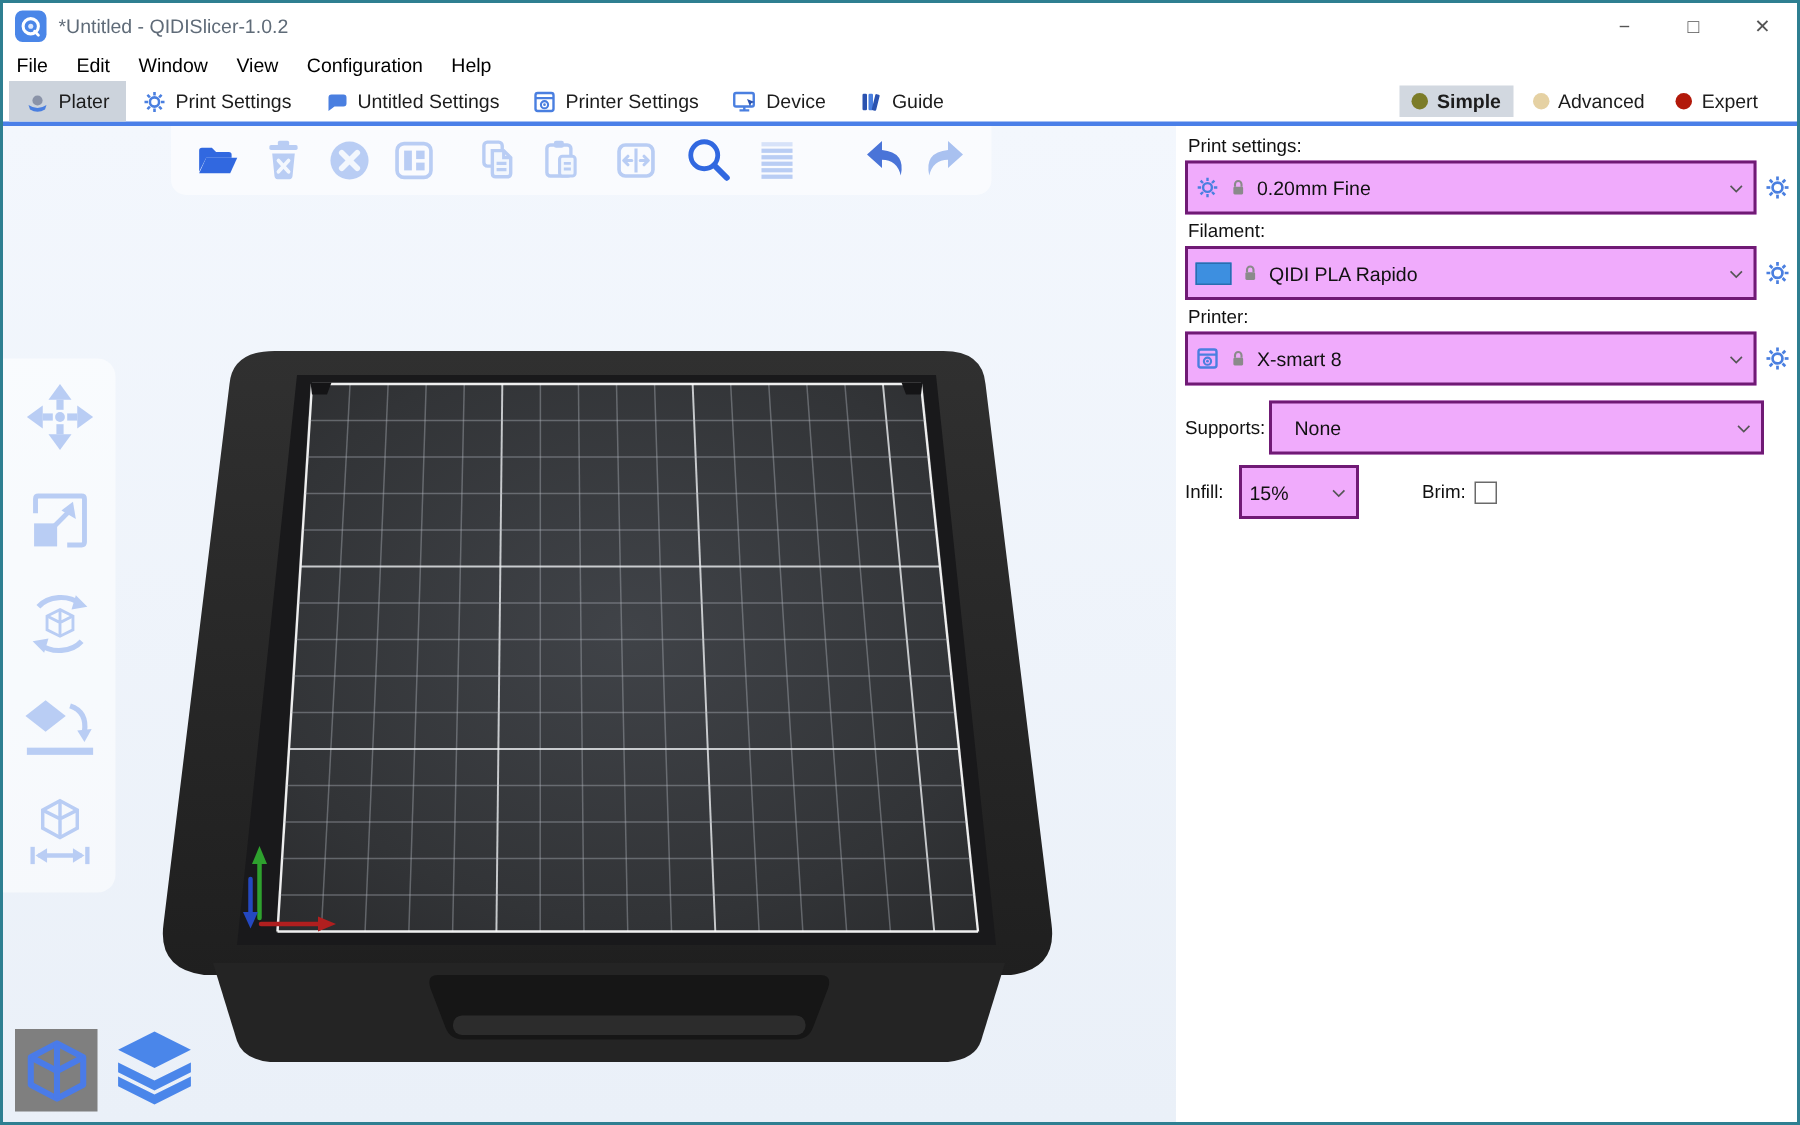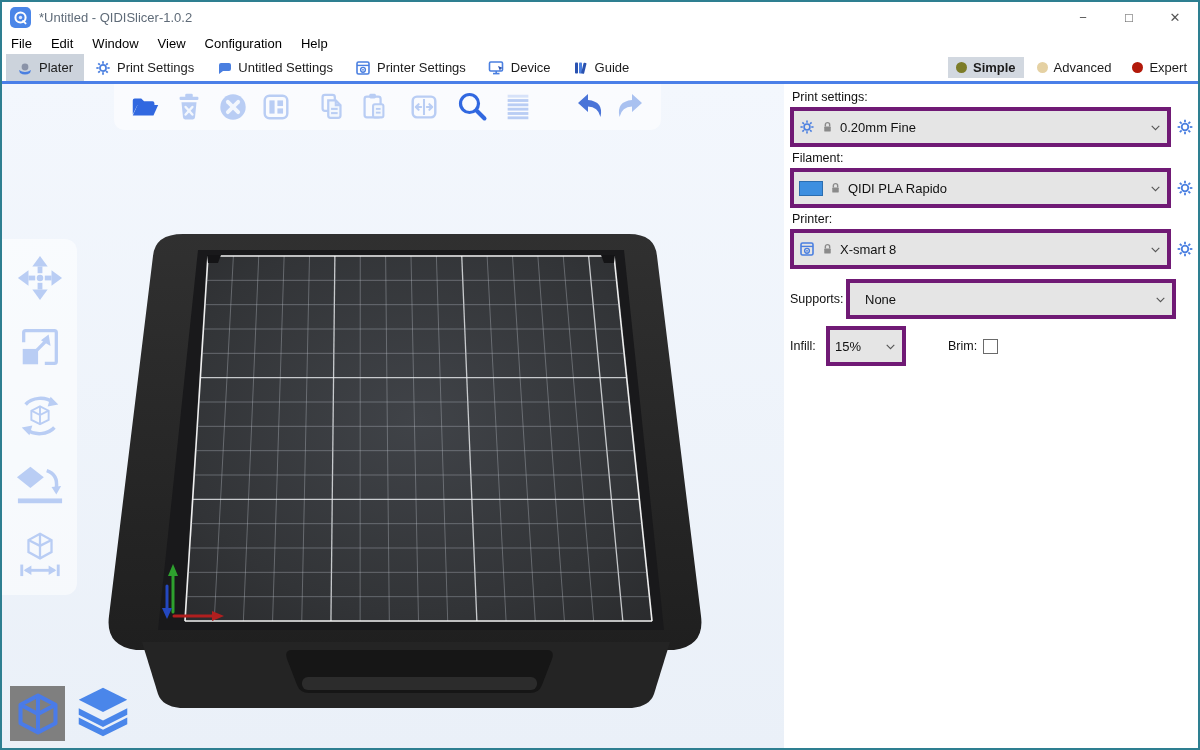--- a/index.html
+++ b/index.html
@@ -14,21 +14,21 @@
   .win-btn{width:46px;height:100%;display:flex;align-items:center;justify-content:center;font-size:13px;color:#555;}
 
   
   .menubar{height:22px;display:flex;align-items:center;padding-left:9px;gap:19px;font-size:13px;color:#000000;flex:0 0 auto;}
   .menu-item{cursor:default;}
 
   
   .tabbar{height:27px;display:flex;align-items:stretch;border-bottom:3px solid #4a7fe8;padding-left:4px;flex:0 0 auto;}
   .tab{display:flex;align-items:center;gap:6px;padding:0 11px;font-size:13px;color:#1c1c1c;white-space:nowrap;}
   .tab.selected{background:#ccd3dc;}
-  .modes{margin-left:auto;display:flex;align-items:center;gap:5px;padding-right:3px;}
+  .modes{margin-left:auto;display:flex;align-items:center;gap:5px;padding-right:18px;}
   .mode{display:flex;align-items:center;gap:6px;padding:3px 8px;font-size:13px;color:#1c1c1c;}
   .mode.selected{background:#d2d8e0;font-weight:bold;}
   .dot{width:11px;height:11px;border-radius:50%;}
 
   
   .main{flex:1;display:flex;min-height:0;}
   .viewport{width:782px;position:relative;background:linear-gradient(#f3f7fd,#eaf0f8);overflow:hidden;}
   .sidebar{flex:1;background:#fff;position:relative;}
   .sidebar-content{padding:3px 4px 0 6px;}
 
@@ -38,21 +38,21 @@
   .left-toolbar{position:absolute;left:0;top:155px;width:75px;background:rgba(255,255,255,.55);border-radius:0 12px 12px 0;padding:14px 0 16px;display:flex;flex-direction:column;align-items:center;gap:19px;}
   .gizmo{width:50px;height:50px;display:flex;align-items:center;justify-content:center;}
 
   .view-btns{position:absolute;left:8px;bottom:7px;display:flex;align-items:flex-end;gap:8px;}
   .btn3d{width:55px;height:55px;background:#7f7f7f;display:flex;align-items:center;justify-content:center;}
   .btnlayers{width:60px;height:58px;display:flex;align-items:center;justify-content:center;}
 
   
   .lbl{font-size:12.5px;color:#111;margin:3px 0 3px 2px;}
   .combo-row{display:flex;align-items:center;gap:4px;margin-bottom:4px;}
-  .combo{flex:1;height:23px;border:4px solid #701a75;background:#e5e5e5;display:flex;align-items:center;padding:16px 5px;gap:6px;font-size:13px;color:#111;box-sizing:border-box;}
+  .combo{flex:1;height:23px;border:2px solid #701a75;background:#f0abfc;display:flex;align-items:center;padding:16px 5px;gap:6px;font-size:13px;color:#111;box-sizing:border-box;}
   .combo .chev{margin-left:auto;flex:0 0 auto;}
   .gearbtn{width:19px;height:19px;display:flex;align-items:center;justify-content:center;}
   .swatch{width:24px;height:15px;border:1px solid #2a6db0;box-sizing:border-box;}
   .row{display:flex;align-items:center;margin-top:7px;font-size:12.5px;color:#111;}
   .supports-lbl{width:56px;}
   .infill-lbl{width:36px;}
   .combo.small{flex:0 0 80px;}
   .brim-lbl{margin-left:42px;margin-right:6px;}
   .checkbox{width:15px;height:15px;border:1px solid #6a6a6a;background:#fff;box-sizing:border-box;}
   .export-btn{position:absolute;left:0;right:0;bottom:3px;height:30px;background:#b9cdf8;color:#66789b;font-weight:bold;font-size:13px;display:flex;align-items:center;justify-content:center;}

